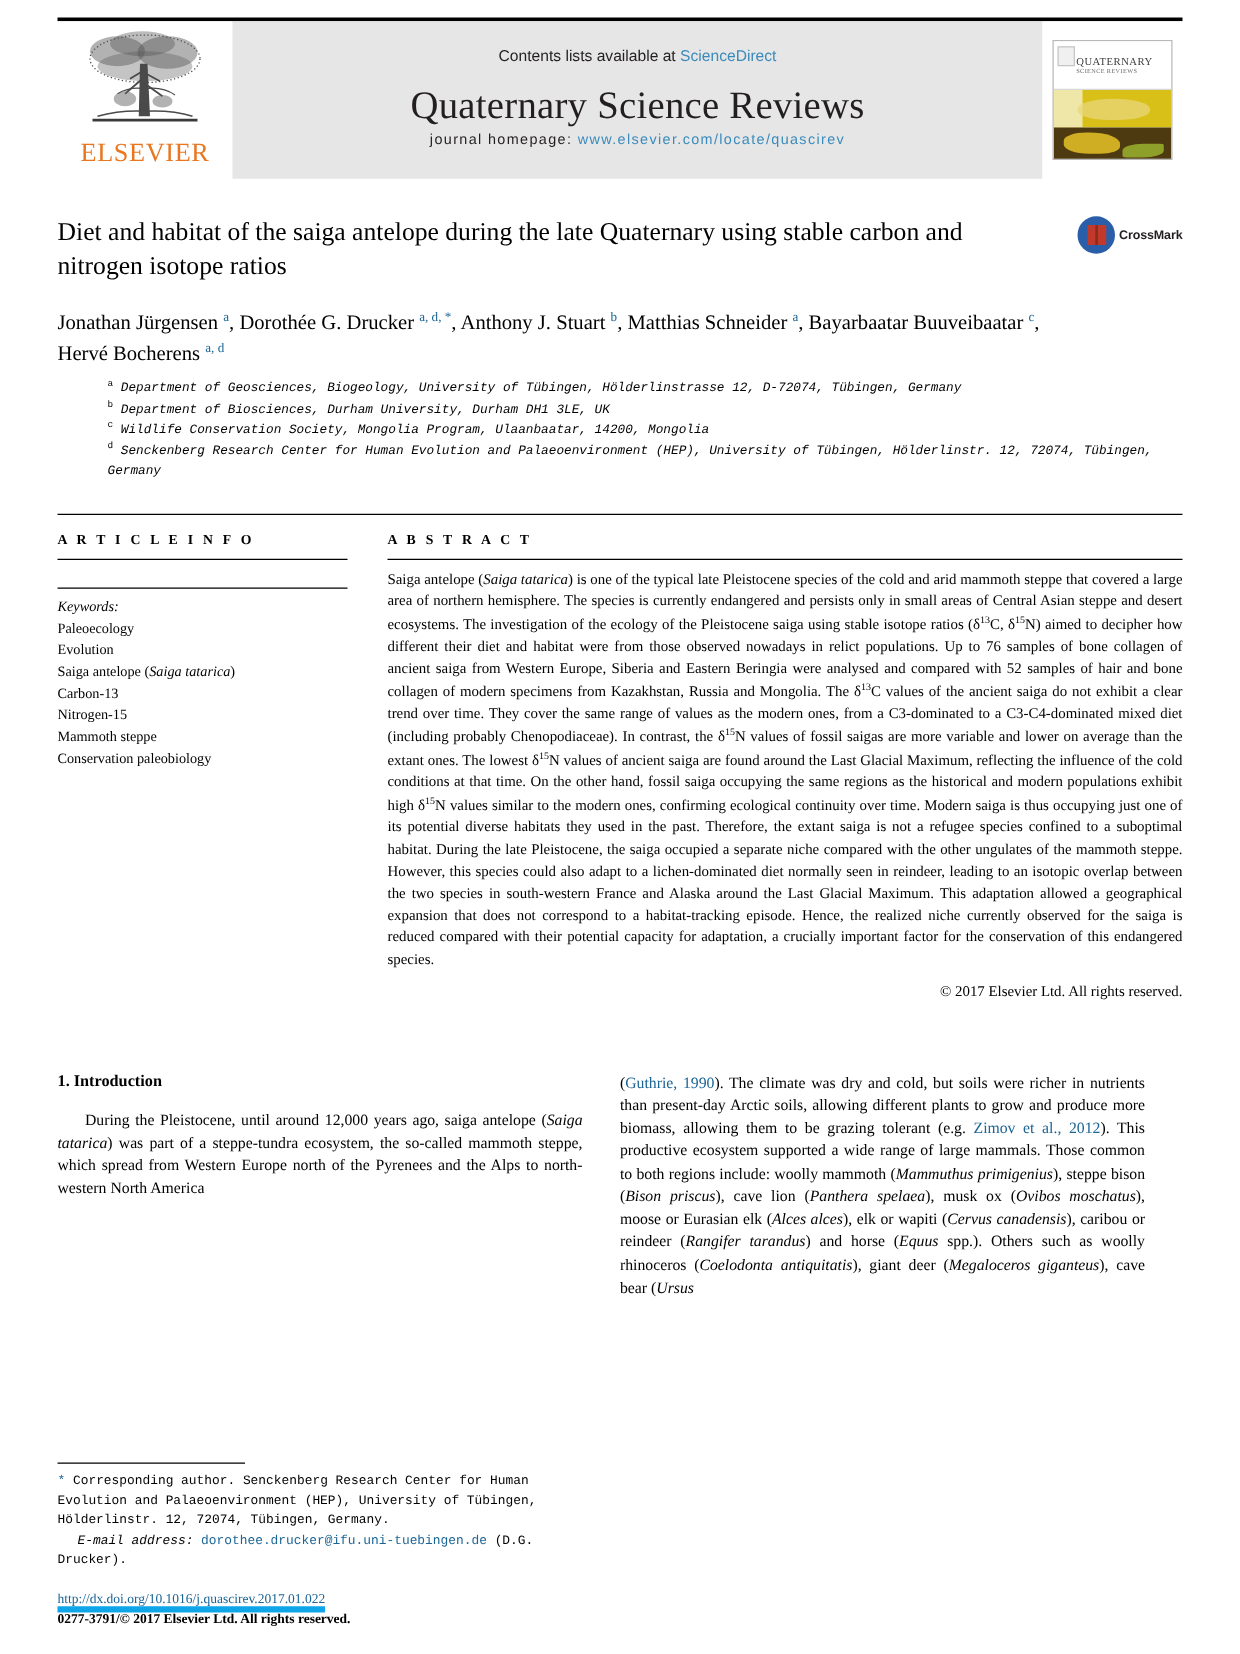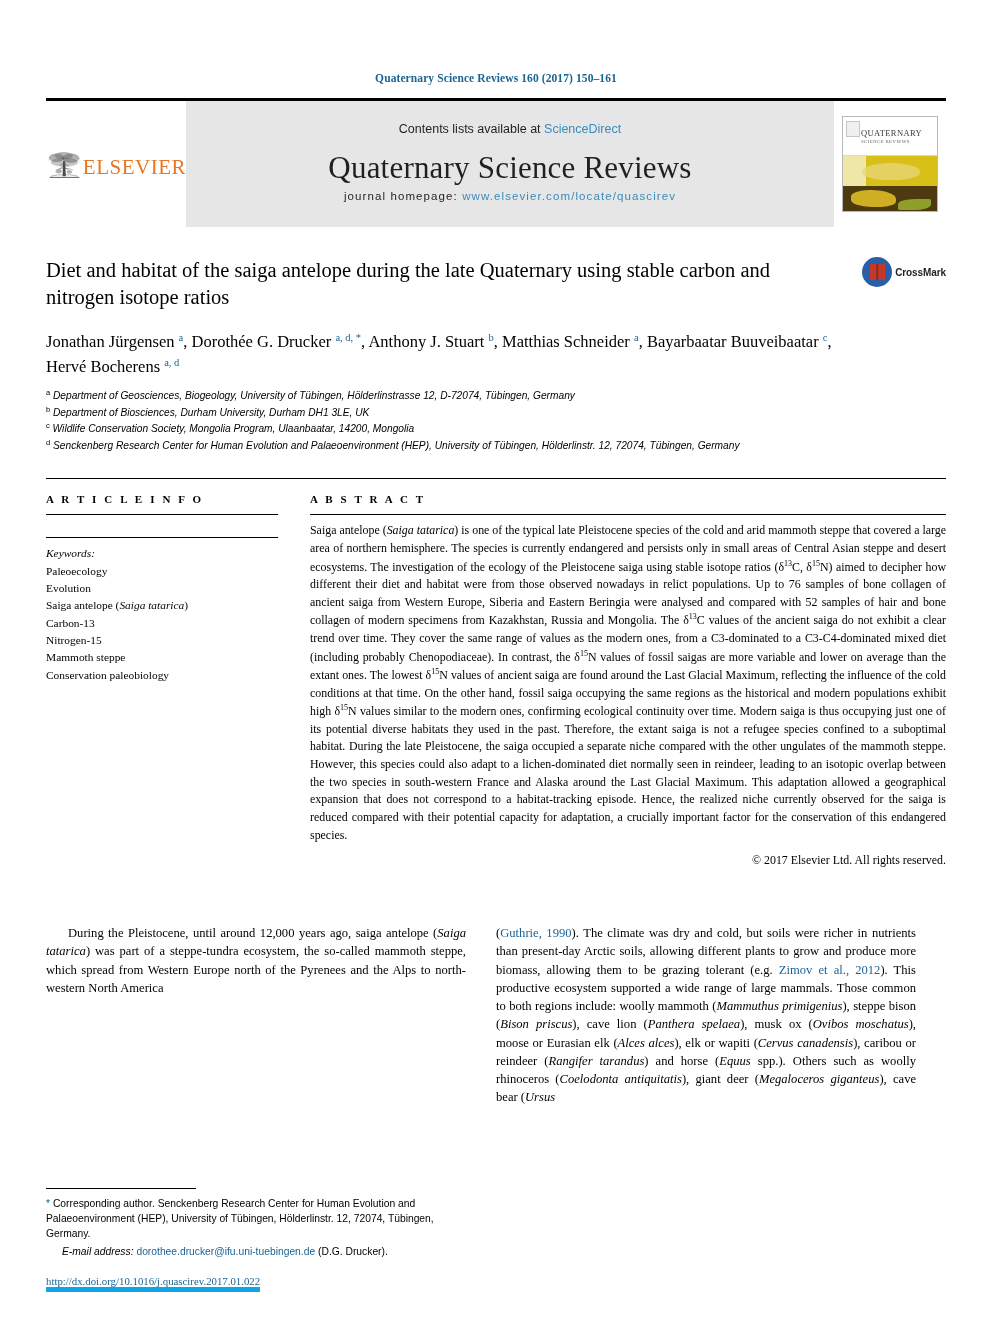--- a/index.html
+++ b/index.html
@@ -39,20 +39,21 @@
     margin-top: 14px;
     border-top: 3px solid #000;
     display: flex;
     align-items: stretch;
     height: 126px;
   }
   .masthead-logo {
     width: 140px;
     flex: 0 0 140px;
     display: flex;
+    flex-direction: column;
     align-items: center;
     justify-content: flex-start;
     padding-top: 6px;
     background: #fff;
   }
   .elsevier-tree {
     width: 104px;
     height: 88px;
   }
   .elsevier-word {
@@ -273,25 +274,26 @@
   .authors sup, .aff-mark {
     color: #1a6496;
     font-size: 10.5px;
     vertical-align: super;
     line-height: 0;
   }
   .star { color: #1a6496; }
 
   .affiliations {
     margin-top: 9px;
-    font-family: Liberation Sans, sans-serif;
+    font-family: Liberation Mono, monospace;
     font-style: italic;
     font-size: 10.2px;
     line-height: 1.62;
     color: #000;
+    margin-left: 40px;
   }
   .affiliations sup {
     font-style: normal;
     font-size: 7.5px;
     vertical-align: super;
     line-height: 0;
   }
 
   
   .info-abstract {
@@ -381,21 +383,21 @@
     left: 46px;
     bottom: 34px;
     width: 420px;
   }
   .footnote-rule {
     border-top: 1px solid #000;
     width: 150px;
     margin-bottom: 7px;
   }
   .footnote {
-    font-family: Liberation Sans, sans-serif;
+    font-family: Liberation Mono, monospace;
     font-size: 10.3px;
     line-height: 1.48;
     color: #000;
   }
   .footnote .em {
     font-style: italic;
   }
   .footnote a, .link {
     color: #1a6496;
     text-decoration: none;
@@ -412,21 +414,20 @@
     border-bottom: 5px solid #0ea5e9;
     text-decoration: none;
   }
   .issn-line { font-weight: bold; }
 </style>
 </head>
 <body>
 
 <div class="page">
 
-  <div class="running-head">Quaternary Science Reviews 160 (2017) 150–161</div>
 
   <div class="masthead">
 
     <div class="masthead-logo">
       <svg class="elsevier-tree" viewBox="0 0 104 88">
         <g fill="#3a3a3a">
           <ellipse cx="52" cy="24" rx="44" ry="19" fill="none" stroke="#4a4a4a" stroke-width="1" stroke-dasharray="1 2"></ellipse>
           <ellipse cx="30" cy="18" rx="22" ry="12" fill="#555" opacity=".45"></ellipse>
           <ellipse cx="70" cy="19" rx="24" ry="13" fill="#555" opacity=".45"></ellipse>
           <ellipse cx="50" cy="12" rx="26" ry="10" fill="#555" opacity=".40"></ellipse>
@@ -524,20 +525,21 @@
       <div class="rule"></div>
       <div class="abstract-text">
         <p>Saiga antelope (<span class="sp">Saiga tatarica</span>) is one of the typical late Pleistocene species of the cold and arid mammoth steppe that covered a large area of northern hemisphere. The species is currently endangered and persists only in small areas of Central Asian steppe and desert ecosystems. The investigation of the ecology of the Pleistocene saiga using stable isotope ratios (δ<sup style="color:#000;font-size:8px;">13</sup>C, δ<sup style="color:#000;font-size:8px;">15</sup>N) aimed to decipher how different their diet and habitat were from those observed nowadays in relict populations. Up to 76 samples of bone collagen of ancient saiga from Western Europe, Siberia and Eastern Beringia were analysed and compared with 52 samples of hair and bone collagen of modern specimens from Kazakhstan, Russia and Mongolia. The δ<sup style="color:#000;font-size:8px;">13</sup>C values of the ancient saiga do not exhibit a clear trend over time. They cover the same range of values as the modern ones, from a C3-dominated to a C3-C4-dominated mixed diet (including probably Chenopodiaceae). In contrast, the δ<sup style="color:#000;font-size:8px;">15</sup>N values of fossil saigas are more variable and lower on average than the extant ones. The lowest δ<sup style="color:#000;font-size:8px;">15</sup>N values of ancient saiga are found around the Last Glacial Maximum, reflecting the influence of the cold conditions at that time. On the other hand, fossil saiga occupying the same regions as the historical and modern populations exhibit high δ<sup style="color:#000;font-size:8px;">15</sup>N values similar to the modern ones, confirming ecological continuity over time. Modern saiga is thus occupying just one of its potential diverse habitats they used in the past. Therefore, the extant saiga is not a refugee species confined to a suboptimal habitat. During the late Pleistocene, the saiga occupied a separate niche compared with the other ungulates of the mammoth steppe. However, this species could also adapt to a lichen-dominated diet normally seen in reindeer, leading to an isotopic overlap between the two species in south-western France and Alaska around the Last Glacial Maximum. This adaptation allowed a geographical expansion that does not correspond to a habitat-tracking episode. Hence, the realized niche currently observed for the saiga is reduced compared with their potential capacity for adaptation, a crucially important factor for the conservation of this endangered species.</p>
       </div>
       <div class="copyright">© 2017 Elsevier Ltd. All rights reserved.</div>
     </div>
   </div>
 
   <div class="body-cols">
     <div class="body-col">
+      <h2 class="sec-heading">1. Introduction</h2>
       <div class="body-text">
         <p class="indent">During the Pleistocene, until around 12,000 years ago, saiga antelope (<span class="sp">Saiga tatarica</span>) was part of a steppe-tundra ecosystem, the so-called mammoth steppe, which spread from Western Europe north of the Pyrenees and the Alps to north-western North America</p>
       </div>
     </div>
 
     <div class="body-col">
       <div class="body-text">
         <p>(<span class="cite">Guthrie, 1990</span>). The climate was dry and cold, but soils were richer in nutrients than present-day Arctic soils, allowing different plants to grow and produce more biomass, allowing them to be grazing tolerant (e.g. <span class="cite">Zimov et al., 2012</span>). This productive ecosystem supported a wide range of large mammals. Those common to both regions include: woolly mammoth (<span class="sp">Mammuthus primigenius</span>), steppe bison (<span class="sp">Bison priscus</span>), cave lion (<span class="sp">Panthera spelaea</span>), musk ox (<span class="sp">Ovibos moschatus</span>), moose or Eurasian elk (<span class="sp">Alces alces</span>), elk or wapiti (<span class="sp">Cervus canadensis</span>), caribou or reindeer (<span class="sp">Rangifer tarandus</span>) and horse (<span class="sp">Equus</span> spp.). Others such as woolly rhinoceros (<span class="sp">Coelodonta antiquitatis</span>), giant deer (<span class="sp">Megaloceros giganteus</span>), cave bear (<span class="sp">Ursus</span></p>
       </div>
     </div>
@@ -549,16 +551,17 @@
       <span class="star">*</span>
       <span>Corresponding author. Senckenberg Research Center for Human Evolution and Palaeoenvironment (HEP), University of Tübingen, Hölderlinstr. 12, 72074, Tübingen, Germany.</span>
       <div style="text-indent:16px;margin-top:2px;">
         <span class="em">E-mail address:</span>
         <span class="link">dorothee.drucker@ifu.uni-tuebingen.de</span>
         <span>(D.G. Drucker).</span>
       </div>
     </div>
     <div class="doi-block">
       <div><span class="doi-link">http://dx.doi.org/10.1016/j.quascirev.2017.01.022</span></div>
+      <div class="issn-line">0277-3791/© 2017 Elsevier Ltd. All rights reserved.</div>
     </div>
   </div>
 
 </div>
 
 </body></html>

